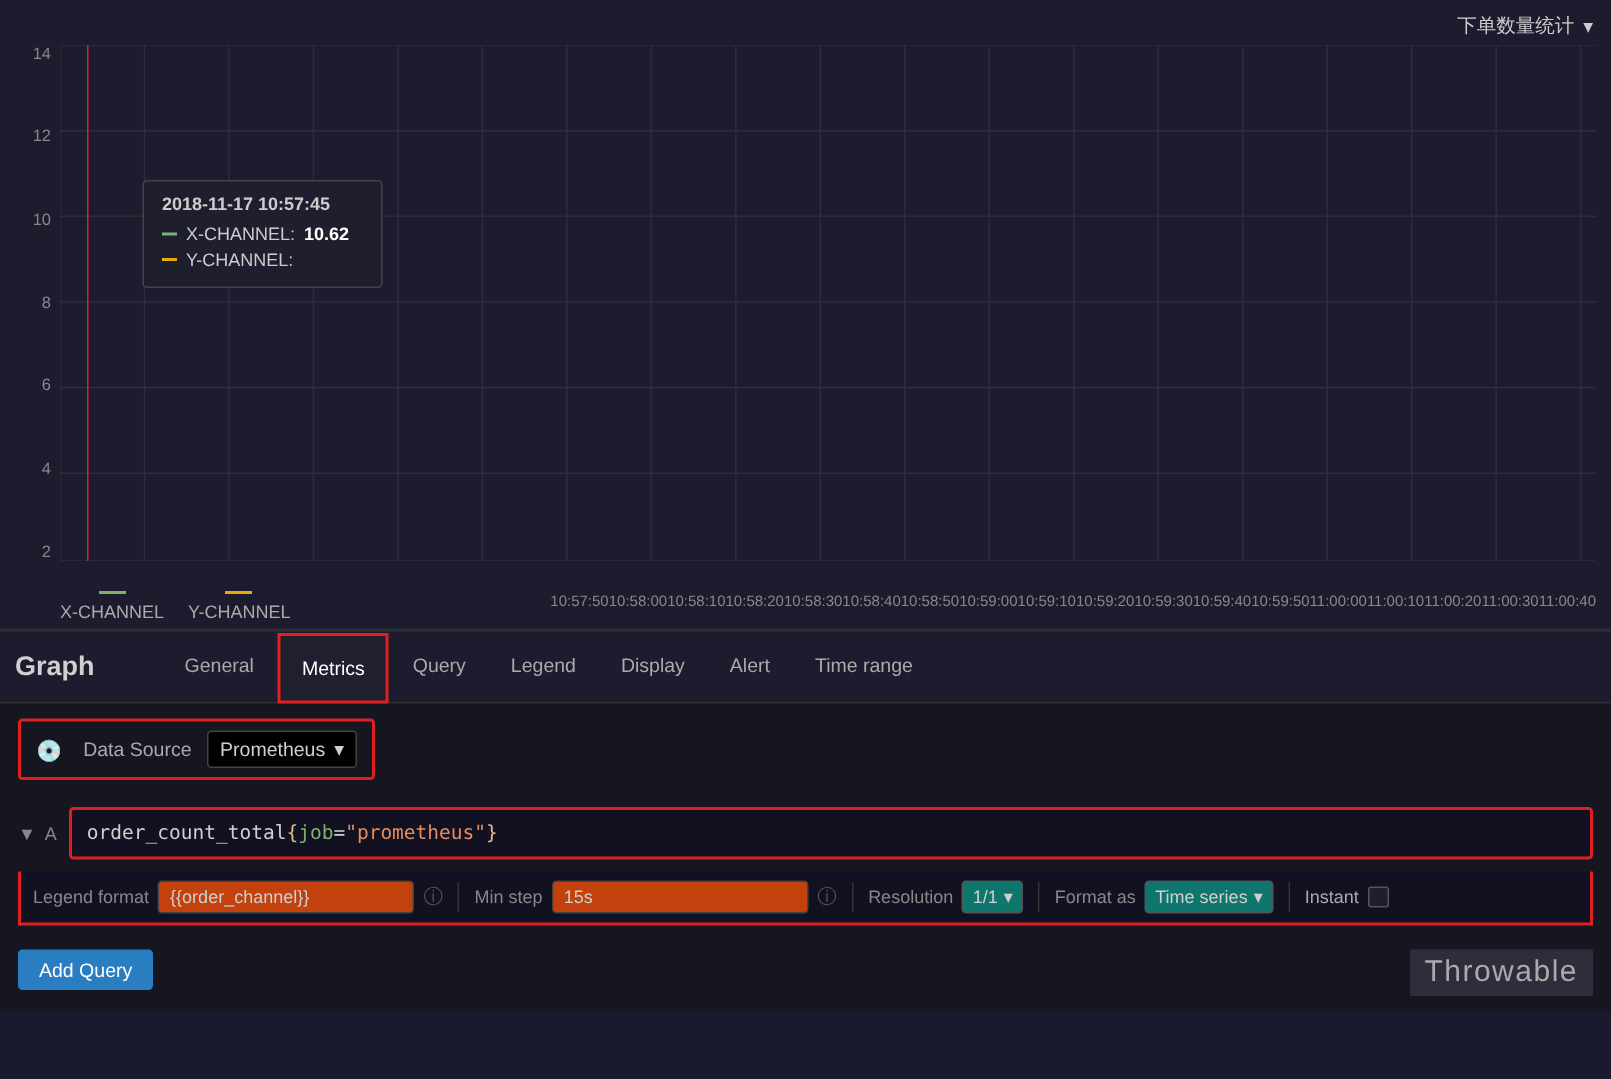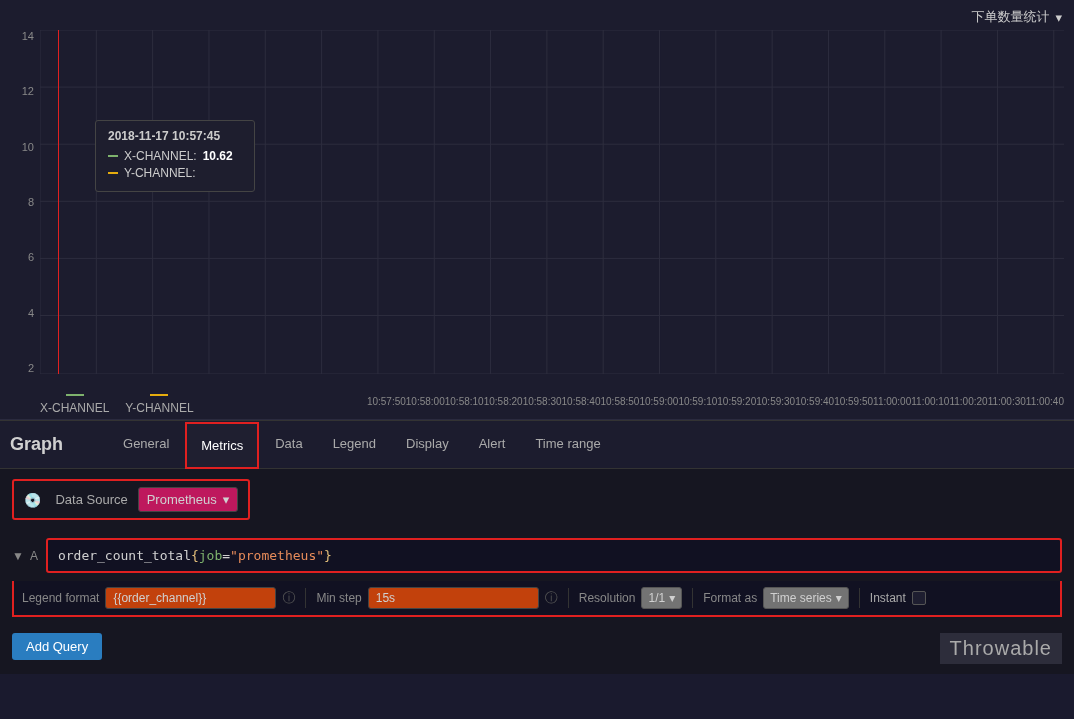--- a/index.html
+++ b/index.html
@@ -225,21 +225,21 @@
       padding: 6px 10px;
       border-radius: 3px;
     }
 
     .datasource-label {
       color: #aaa;
       font-size: 13px;
     }
 
     .datasource-dropdown {
-      background: #be185d;
+      background: #000000;
       border: 1px solid #444;
       color: #d0d0d0;
       padding: 4px 8px;
       border-radius: 3px;
       display: flex;
       align-items: center;
       gap: 6px;
       cursor: pointer;
     }
 
@@ -319,21 +319,21 @@
       min-width: 140px;
     }
 
     .info-icon {
       color: #555;
       cursor: pointer;
       font-size: 13px;
     }
 
     .option-select {
-      background: #737373;
+      background: #0f766e;
       border: 1px solid #555;
       color: #d0d0d0;
       padding: 3px 6px;
       border-radius: 3px;
       font-size: 12px;
       display: flex;
       align-items: center;
       gap: 4px;
       cursor: pointer;
     }
@@ -503,21 +503,21 @@
   <div class="graph-header">
     <span class="graph-title">Graph</span>
     <div class="tabs">
       <div class="tab">
         <span>General</span>
       </div>
       <div class="tab active">
         <span>Metrics</span>
       </div>
       <div class="tab">
-        <span>Data</span>
+        <span>Query</span>
       </div>
       <div class="tab">
         <span>Legend</span>
       </div>
       <div class="tab">
         <span>Display</span>
       </div>
       <div class="tab">
         <span>Alert</span>
       </div>

